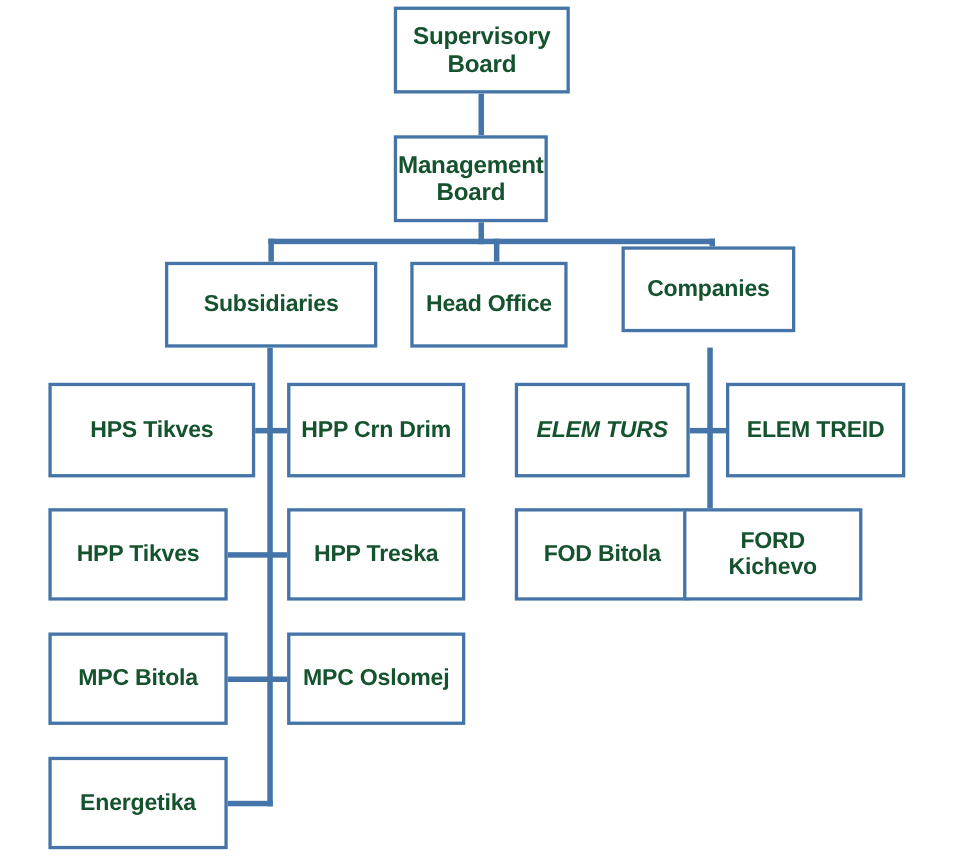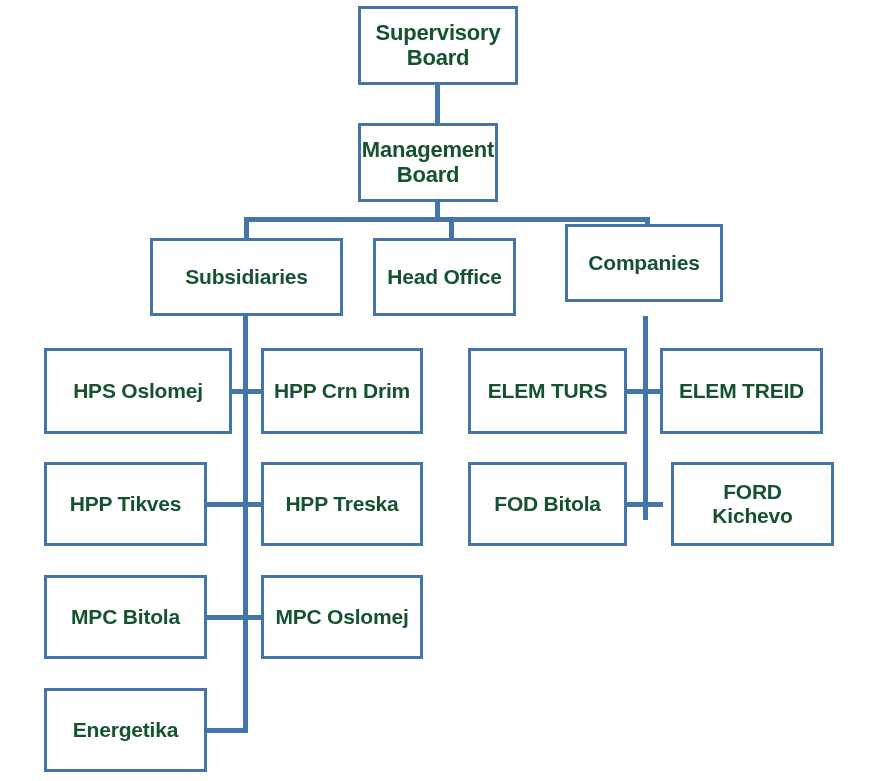--- a/index.html
+++ b/index.html
@@ -93,21 +93,21 @@
 
   <div class="node level-3" style="left:373px; top:238px; width:143px; height:78px;">
     <span class="node-label">Head Office</span>
   </div>
 
   <div class="node level-3" style="left:565px; top:224px; width:158px; height:78px;">
     <span class="node-label">Companies</span>
   </div>
 
   <div class="node level-4" style="left:44px; top:348px; width:188px; height:86px;">
-    <span class="node-label">HPS Oslomej</span>
+    <span class="node-label">HPS Tikves</span>
   </div>
 
   <div class="node level-4" style="left:261px; top:348px; width:162px; height:86px;">
     <span class="node-label">HPP Crn Drim</span>
   </div>
 
   <div class="node level-4" style="left:44px; top:462px; width:163px; height:84px;">
     <span class="node-label">HPP Tikves</span>
   </div>
 
@@ -120,30 +120,30 @@
   </div>
 
   <div class="node level-4" style="left:261px; top:575px; width:162px; height:84px;">
     <span class="node-label">MPC Oslomej</span>
   </div>
 
   <div class="node level-4" style="left:44px; top:688px; width:163px; height:84px;">
     <span class="node-label">Energetika</span>
   </div>
 
-  <div class="node level-4" style="left:468px; top:348px; width:159px; height:86px;">
+  <div class="node level-4" style="left:468px; top:348px; width:159px; height:86px;font-style:italic;">
     <span class="node-label">ELEM TURS</span>
   </div>
 
   <div class="node level-4" style="left:660px; top:348px; width:163px; height:86px;">
     <span class="node-label">ELEM TREID</span>
   </div>
 
   <div class="node level-4" style="left:468px; top:462px; width:159px; height:84px;">
     <span class="node-label">FOD Bitola</span>
   </div>
 
-  <div class="node level-4" style="left:671px; top:462px; width:163px; height:84px;">
+  <div class="node level-4" style="left:621px; top:462px; width:163px; height:84px;">
     <span class="node-label">FORD
 Kichevo</span>
   </div>
 
 </div>
 
 </body></html>

